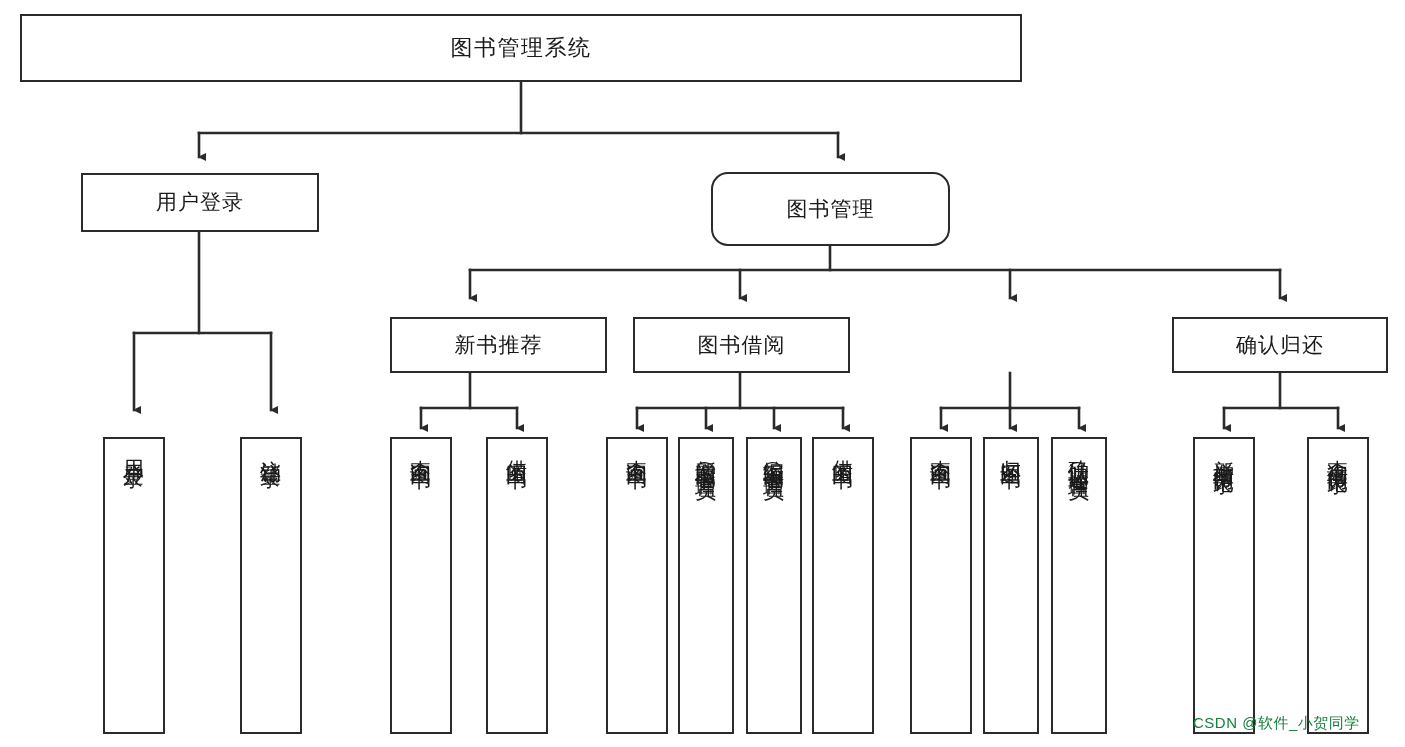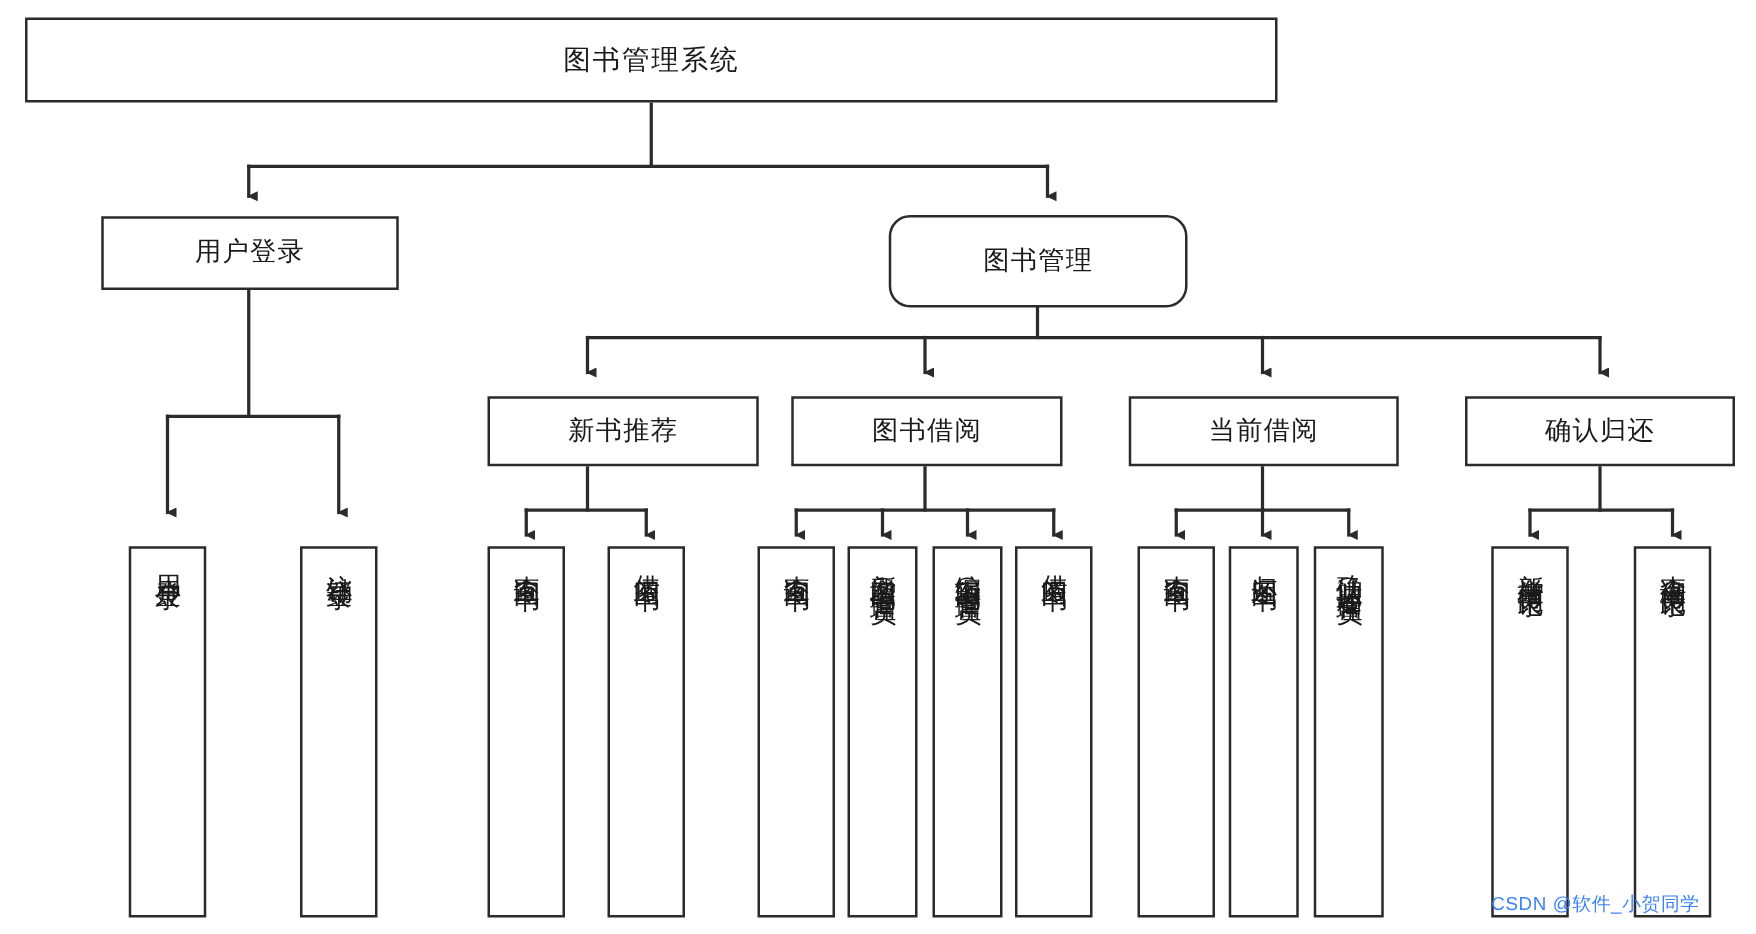--- a/index.html
+++ b/index.html
@@ -64,21 +64,21 @@
     letter-spacing: 3px;
     line-height: 1;
     white-space: nowrap;
     margin: 0 auto;
   }
   .watermark {
     position: absolute;
     left: 1193px;
     top: 714px;
     font-size: 15px;
-    color: #3b82f6;
+    color: #15803d;
     letter-spacing: 0.5px;
     white-space: nowrap;
     user-select: none;
   }
 </style>
 </head>
 <body>
 
 <div id="diagram-root">
 
@@ -142,23 +142,20 @@
   <div class="node horiz" style="left:711px; top:172px; width:239px; height:74px;border-radius:17px;">
     <span class="node-label">图书管理</span>
   </div>
 
   <div class="node horiz" style="left:362px; top:317px; width:217px; height:56px;margin-left:28px;">
     <span class="node-label">新书推荐</span>
   </div>
   <div class="node horiz" style="left:633px; top:317px; width:217px; height:56px;">
     <span class="node-label">图书借阅</span>
   </div>
-  <div class="node horiz" style="left:903px; top:317px; width:216px; height:56px;">
-    <span class="node-label">当前借阅</span>
-  </div>
   <div class="node horiz" style="left:1172px; top:317px; width:216px; height:56px;">
     <span class="node-label">确认归还</span>
   </div>
 
   <div class="node vert" style="left:103px; top:437px; width:62px; height:297px;">
     <span class="node-label">用户登录</span>
   </div>
   <div class="node vert" style="left:240px; top:437px; width:62px; height:297px;">
     <span class="node-label">注销登录</span>
   </div>

